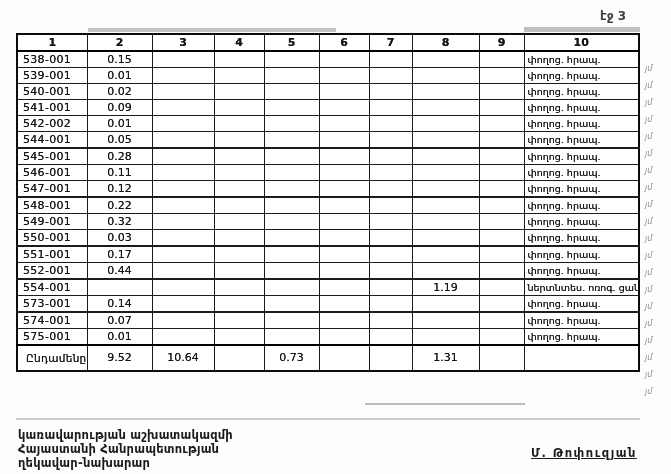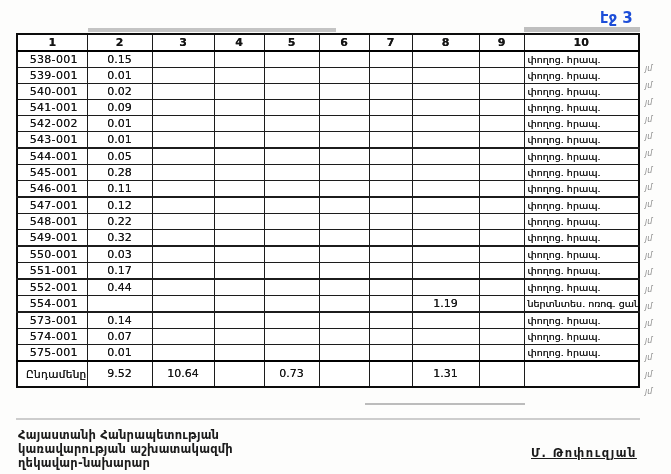--- a/index.html
+++ b/index.html
@@ -9,21 +9,21 @@
     background: #fdfdfc;
     font-family: "DejaVu Sans", sans-serif;
     color: #161616;
     overflow: hidden;
     position: relative;
   }
   .page { position: absolute; inset: 0; }
 
   .page-label {
     position: absolute; left: 600px; top: 9px;
-    font-size: 15px; font-weight: bold; color: #1d4ed8;
+    font-size: 12px; font-weight: bold; color: #404040;
   }
 
   table.doc-table {
     position: absolute; left: 16px; top: 33px;
     border-collapse: collapse; table-layout: fixed;
     width: 624px; background: #fff;
     border: 2px solid #0c0c0c;
   }
   .doc-table th, .doc-table td {
     border: 1px solid #1c1c1c;
@@ -35,21 +35,21 @@
     white-space: nowrap;
     overflow: hidden;
     color: #151515;
     text-shadow: 0 0 0.5px #333;
   }
   .doc-table thead th {
     font-weight: bold;
     border-bottom: 2px solid #000;
     height: 17px;
   }
-  .doc-table td.col1 { text-align: center; padding-left: 5px; letter-spacing: 0.3px; }
+  .doc-table td.col1 { text-align: left; padding-left: 5px; letter-spacing: 0.3px; }
   .doc-table td.col10 { text-align: left; padding-left: 3px; font-size: 9.5px; margin-top: 43px; }
   
   .doc-table tbody tr:nth-child(7)  td,
   .doc-table tbody tr:nth-child(10) td,
   .doc-table tbody tr:nth-child(13) td,
   .doc-table tbody tr:nth-child(15) td,
   .doc-table tbody tr:nth-child(17) td { border-top-width: 2px; }
   .doc-table tfoot td {
     height: 25px; line-height: 24px;
     border-top: 2px solid #000;
@@ -181,32 +181,20 @@
           <td class="col3"></td>
           <td class="col4"></td>
           <td class="col5"></td>
           <td class="col6"></td>
           <td class="col7"></td>
           <td class="col8"></td>
           <td class="col9"></td>
           <td class="col10">փողոց. հրապ.</td>
         </tr>
         <tr>
-          <td class="col1">543-001</td>
-          <td class="col2">0.01</td>
-          <td class="col3"></td>
-          <td class="col4"></td>
-          <td class="col5"></td>
-          <td class="col6"></td>
-          <td class="col7"></td>
-          <td class="col8"></td>
-          <td class="col9"></td>
-          <td class="col10">փողոց. հրապ.</td>
-        </tr>
-        <tr>
           <td class="col1">544-001</td>
           <td class="col2">0.05</td>
           <td class="col3"></td>
           <td class="col4"></td>
           <td class="col5"></td>
           <td class="col6"></td>
           <td class="col7"></td>
           <td class="col8"></td>
           <td class="col9"></td>
           <td class="col10">փողոց. հրապ.</td>
@@ -389,20 +377,20 @@
       <div class="mark">յմ</div>
       <div class="mark">յմ</div>
       <div class="mark">յմ</div>
       <div class="mark">յմ</div>
       <div class="mark">յմ</div>
       <div class="mark">յմ</div>
       <div class="mark">յմ</div>
     </div>
 
   <div class="footer-left">
+    <div>կառավարության աշխատակազմի</div>
     <div>Հայաստանի Հանրապետության</div>
-    <div>կառավարության աշխատակազմի</div>
     <div>ղեկավար-նախարար</div>
   </div>
 
   <div class="signature">Մ. Թոփուզյան</div>
 
 </div>
 
 </body></html>

